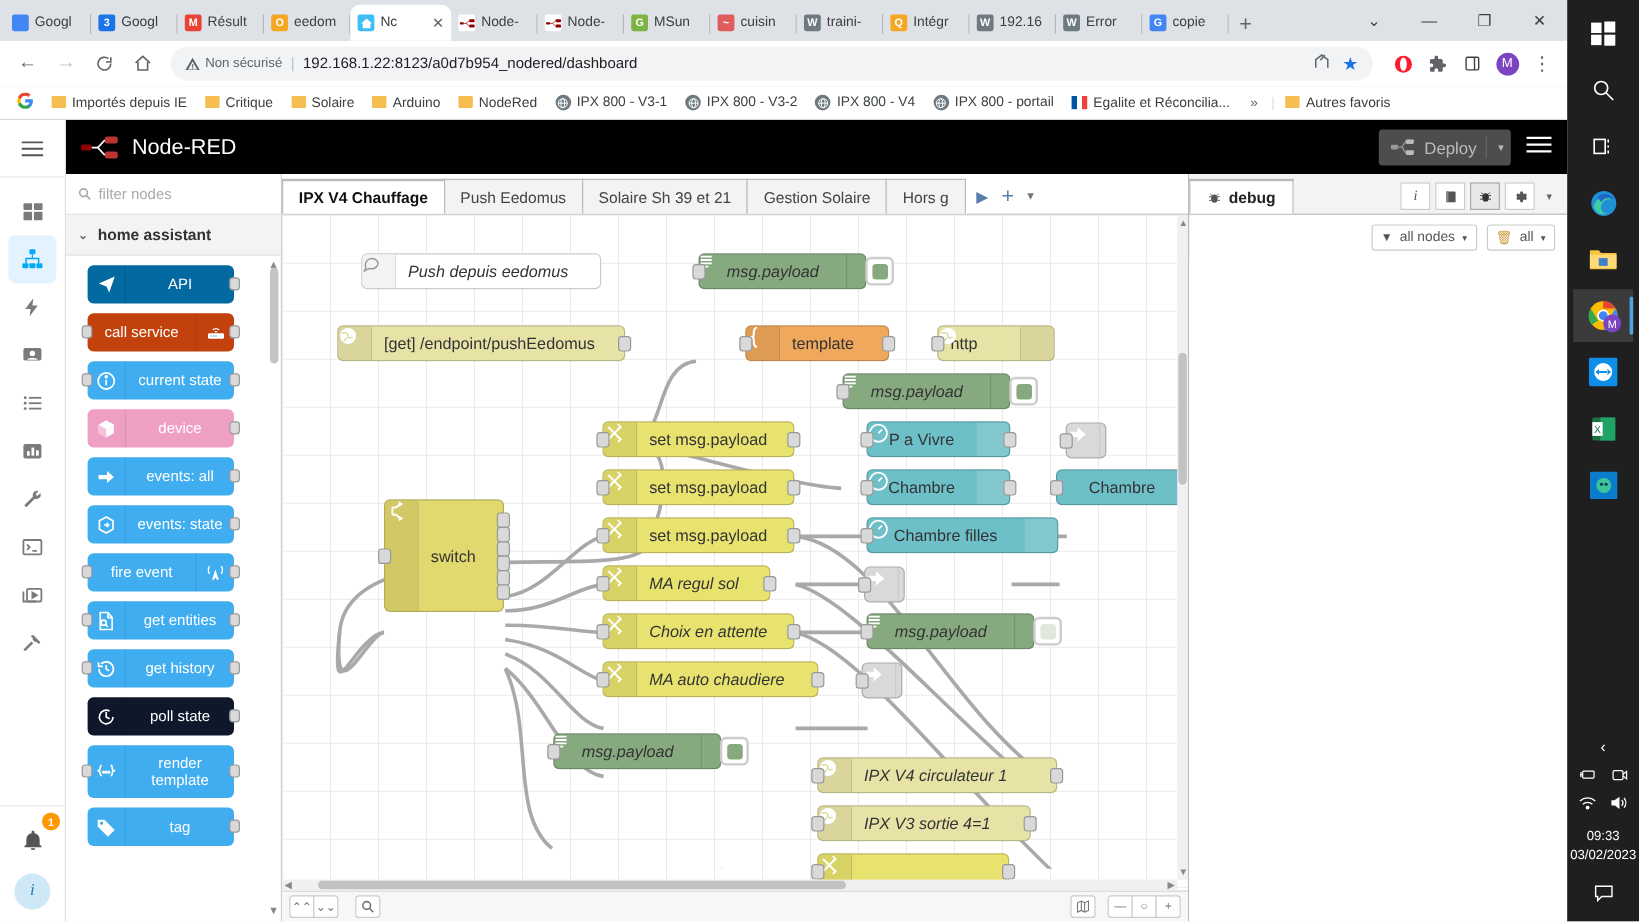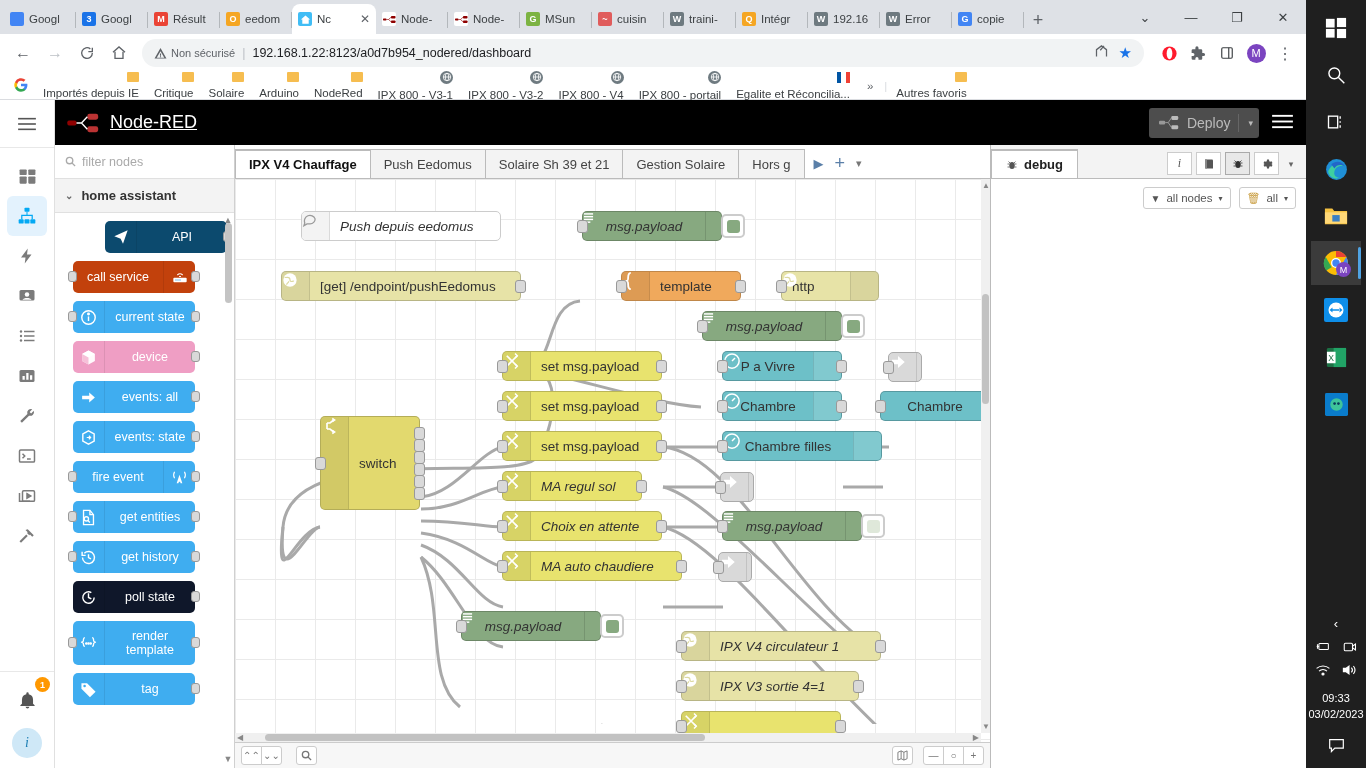--- a/index.html
+++ b/index.html
@@ -42,41 +42,41 @@
     display:flex; align-items:center; padding:0 12px; gap:7px; font-size:12.5px; color:#202124;
   }
   .omnibox .warn { font-size:11px; color:#5f6368; display:flex; align-items:center; gap:4px; }
   .omnibox .sep { color:#bdc1c6; }
   .omnibox .url { color:#202124; font-size:12.5px; }
   .omni-right { margin-left:auto; display:flex; align-items:center; gap:10px; }
   .tbicons { display:flex; align-items:center; gap:3px; padding-left:4px; }
   .tbicon { width:26px;height:26px;display:flex;align-items:center;justify-content:center;font-size:13px;color:#5f6368; }
 
   .bookmarks { height:28px; background:#fff; display:flex; align-items:center; padding:0 8px; gap:3px; font-size:11.5px; color:#3c4043; border-bottom:1px solid #dadce0; }
-  .bm { display:flex;align-items:flex-end;gap:5px;padding:3px 6px;border-radius:4px;white-space:nowrap;flex-direction:column; }
+  .bm { display:flex;align-items:flex-start;gap:5px;padding:3px 6px;border-radius:4px;white-space:nowrap; }
   .bmfolder { width:12px;height:10px;background:#f6bd50;border-radius:1px;flex:none; }
   .bmglobe { width:13px;height:13px;border-radius:50%;background:#6e7a80;color:#fff;font-size:8px;display:flex;align-items:center;justify-content:center;flex:none; }
 
   
   .nr { position:absolute; left:0; top:100px; width:1306px; height:668px; background:#fff; display:flex; }
 
   
   .ha-rail { width:55px; background:#fff; border-right:1px solid #e0e0e0; display:flex; flex-direction:column; align-items:center; }
   .ha-rail .ha-top { height:47px; display:flex;align-items:center;justify-content:center;width:100%; }
   .ha-rail .ha-items { flex:1; display:flex;flex-direction:column;align-items:center;gap:0; padding-top:8px; border-top:1px solid #e8e8e8; width:100%; }
   .ha-ic { width:40px;height:40px;display:flex;align-items:center;justify-content:center;color:#7b7b7b;border-radius:6px; margin-bottom:0; }
   .ha-ic.sel { background:#e3f2fd; color:#03a9f4; }
   .ha-bottom { width:100%; border-top:1px solid #e8e8e8; display:flex;flex-direction:column;align-items:center;padding:8px 0 10px; gap:8px; }
   .ha-badge { position:relative; }
   .ha-badge .dot { position:absolute; right:-3px; top:-3px; width:15px;height:15px;border-radius:50%;background:#ff9800;color:#fff;font-size:9px;display:flex;align-items:center;justify-content:center;font-weight:bold; }
   .ha-info { width:30px;height:30px;border-radius:50%;background:#cfe8f7;color:#1e7fb5;display:flex;align-items:center;justify-content:center;font-size:14px;font-style:italic;font-family:"Liberation Serif",serif; }
 
   .nr-main { flex:1; display:flex; flex-direction:column; min-width:0; }
   .nr-header { height:45px; background:#000; display:flex; align-items:center; padding:0 12px; }
-  .nr-logo { display:flex;align-items:center;gap:9px;color:#fff;font-size:18px;text-decoration:underline; }
+  .nr-logo { display:flex;align-items:center;gap:9px;color:#fff;font-size:18px; }
   .nr-header-right { margin-left:auto; display:flex; align-items:center; gap:12px; }
   .deploy {
     background:#4d4d4d; color:#bbb; height:30px; border-radius:3px; display:flex; align-items:center;
     font-size:14px; padding:0 6px 0 10px; gap:8px;
   }
   .deploy .dcaret{ border-left:1px solid #666; padding-left:9px; height:18px; display:flex;align-items:center; font-size:9px; }
   .hamburger { color:#fff; font-size:20px; line-height:1; }
 
   .nr-body { flex:1; display:flex; min-height:0; }
 
@@ -531,21 +531,21 @@
                   <line x1="15" y1="15" x2="22" y2="22"></line>
                 </svg>
               <span>filter nodes</span>
             </div>
             <div class="pal-scroll">
               <div class="pal-cat">
                 <span style="font-size:10px;color:#666;">⌄</span>
                 <span>home assistant</span>
               </div>
               <div class="pal-list" id="pal-list">
-                  <div class="pnode" style="background: #0c4a6e; margin-left: 32px;">
+                  <div class="pnode" style="background: #0369a1;">
                     <div class="picon">
                       <svg width="16" height="16" viewBox="0 0 24 24" fill="#fff">
                         <path d="M2 11L22 2l-7 20-3.5-7.5z"></path>
                       </svg>
                     </div>
                     <div class="plabel">API</div>
                     <span class="port out"></span>
                   </div>
                   <div class="pnode" style="background: #c2410c;">
                     <div class="picon right">

